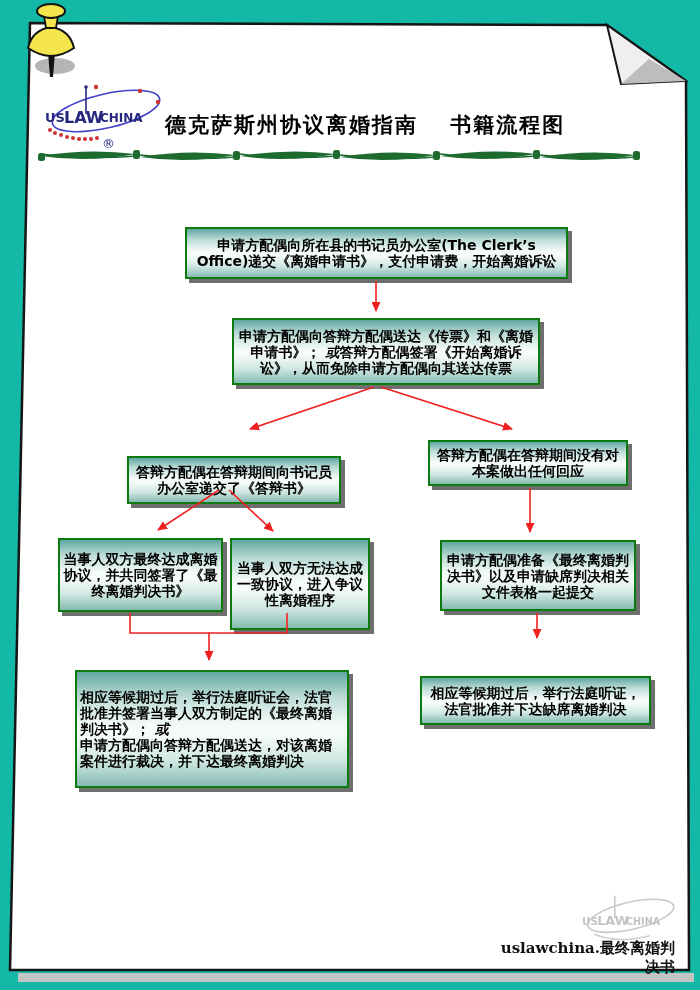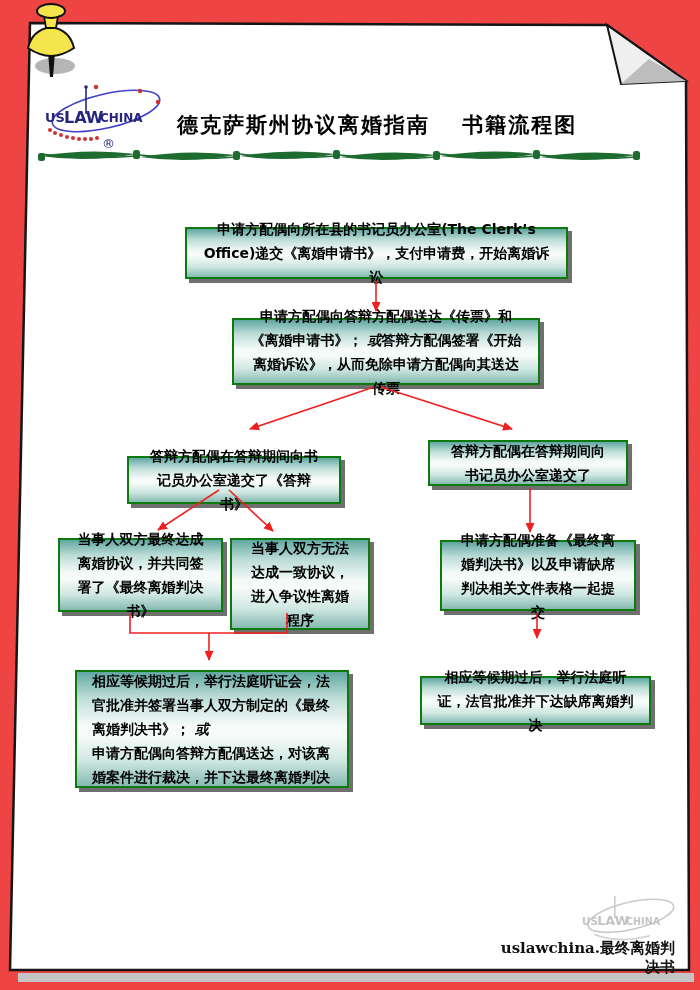--- a/index.html
+++ b/index.html
@@ -1,25 +1,25 @@
 <!DOCTYPE html>
 <html><head>
 <meta charset="utf-8">
 <style>
   html,body{margin:0;padding:0;background:#ffffff;}
-  #stage{position:relative;width:700px;height:990px;background:#ef4444;overflow:hidden;
+  #stage{position:relative;width:700px;height:990px;background:#14b8a6;overflow:hidden;
          font-family:"DejaVu Sans","Liberation Sans",sans-serif;}
   svg{display:block;}
   .abs{position:absolute;}
   .title{position:absolute;left:165px;top:111px;font-size:21px;font-weight:bold;
-         letter-spacing:2px;color:#000;white-space:nowrap;margin-left:12px;}
+         letter-spacing:2px;color:#000;white-space:nowrap;}
   .node{position:absolute;box-sizing:border-box;border:2px solid #0c7a0c;
         background:linear-gradient(180deg,#61a7a2 0%,#bcdcd6 22%,#f3faf8 46%,#f7fcfa 55%,#cfe7e1 78%,#85bab2 100%);
         box-shadow:4px 4px 0 #6f6f6f;color:#000;font-weight:bold;font-size:14px;
-        line-height:24px;display:flex;align-items:center;justify-content:flex-start;padding:2px 15px;}
+        line-height:16px;display:flex;align-items:center;justify-content:flex-start;padding:2px 3px;}
   .node .txt{flex:1;text-align:center;}
   .node--left .txt{text-align:left;}
   .em{font-style:italic;font-weight:900;}
   #arrow-layer{position:absolute;left:0;top:0;pointer-events:none;}
   .copyright{position:absolute;left:490px;top:939px;width:185px;text-align:right;
              font-family:"DejaVu Serif","Liberation Serif",serif;font-size:15px;
              font-weight:600;color:#111;}
 </style>
 </head>
 <body>
@@ -93,21 +93,21 @@
 
   <div class="node" style="left:232px;top:318px;width:308px;height:67px;">
     <div class="txt"><span>申请方配偶向答辩方配偶送达《传票》和《离婚申请书》； </span><span class="em">或</span><span>答辩方配偶签署《开始离婚诉讼》，从而免除申请方配偶向其送达传票</span></div>
   </div>
 
   <div class="node" style="left:127px;top:440px;width:214px;height:48px;margin-top:16px;">
     <div class="txt">答辩方配偶在答辩期间向书记员办公室递交了《答辩书》</div>
   </div>
 
   <div class="node" style="left:428px;top:440px;width:200px;height:46px;">
-    <div class="txt">答辩方配偶在答辩期间向书记员办公室递交了</div>
+    <div class="txt">答辩方配偶在答辩期间没有对本案做出任何回应</div>
   </div>
 
   <div class="node" style="left:58px;top:538px;width:165px;height:74px;">
     <div class="txt">当事人双方最终达成离婚协议，并共同签署了《最终离婚判决书》</div>
   </div>
 
   <div class="node" style="left:230px;top:538px;width:140px;height:92px;">
     <div class="txt">当事人双方无法达成一致协议，进入争议性离婚程序</div>
   </div>
 

